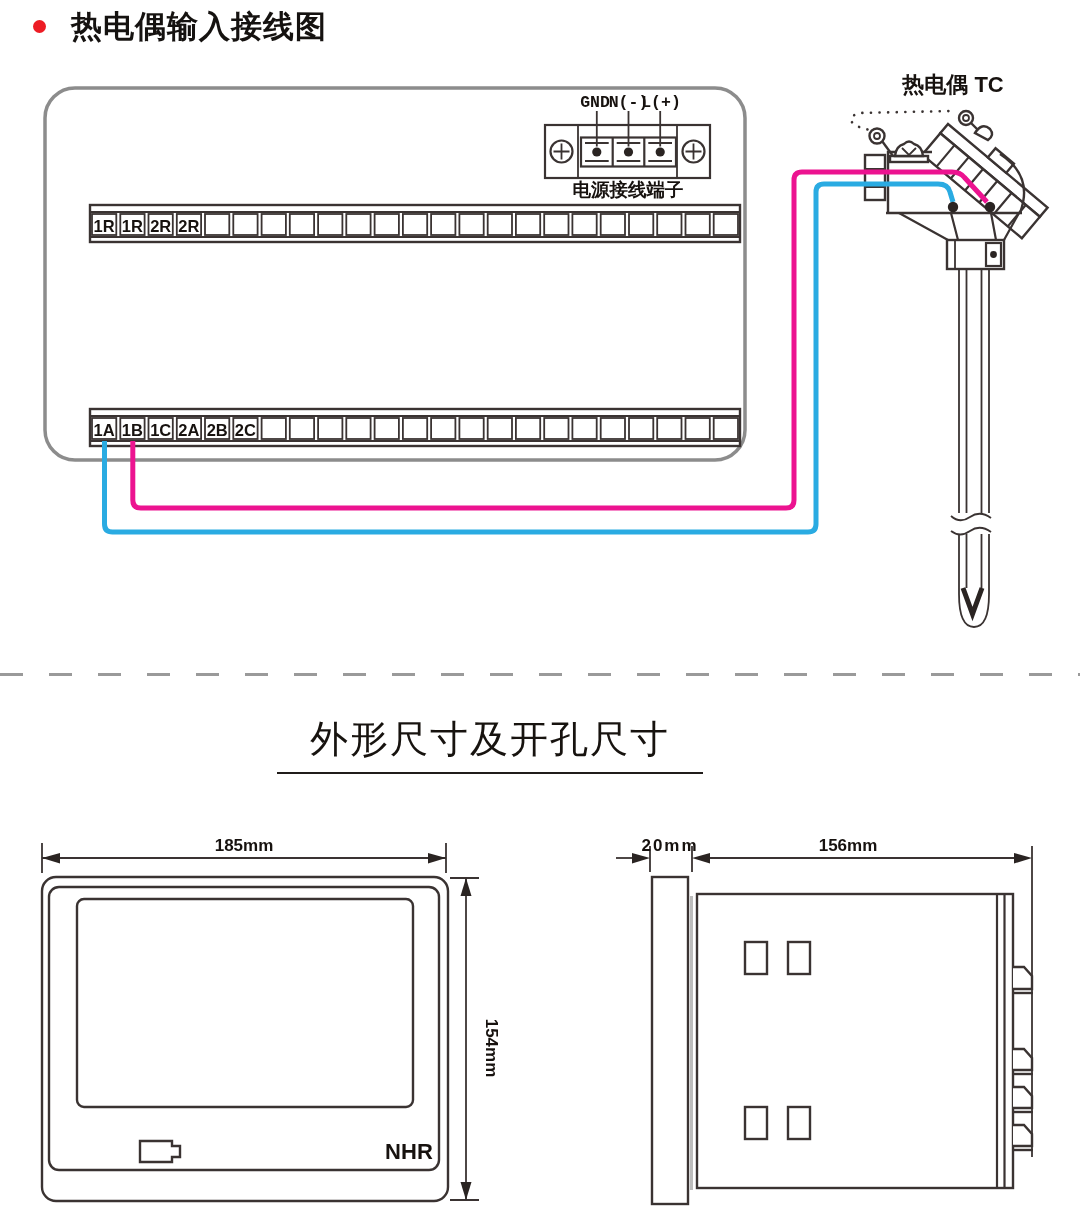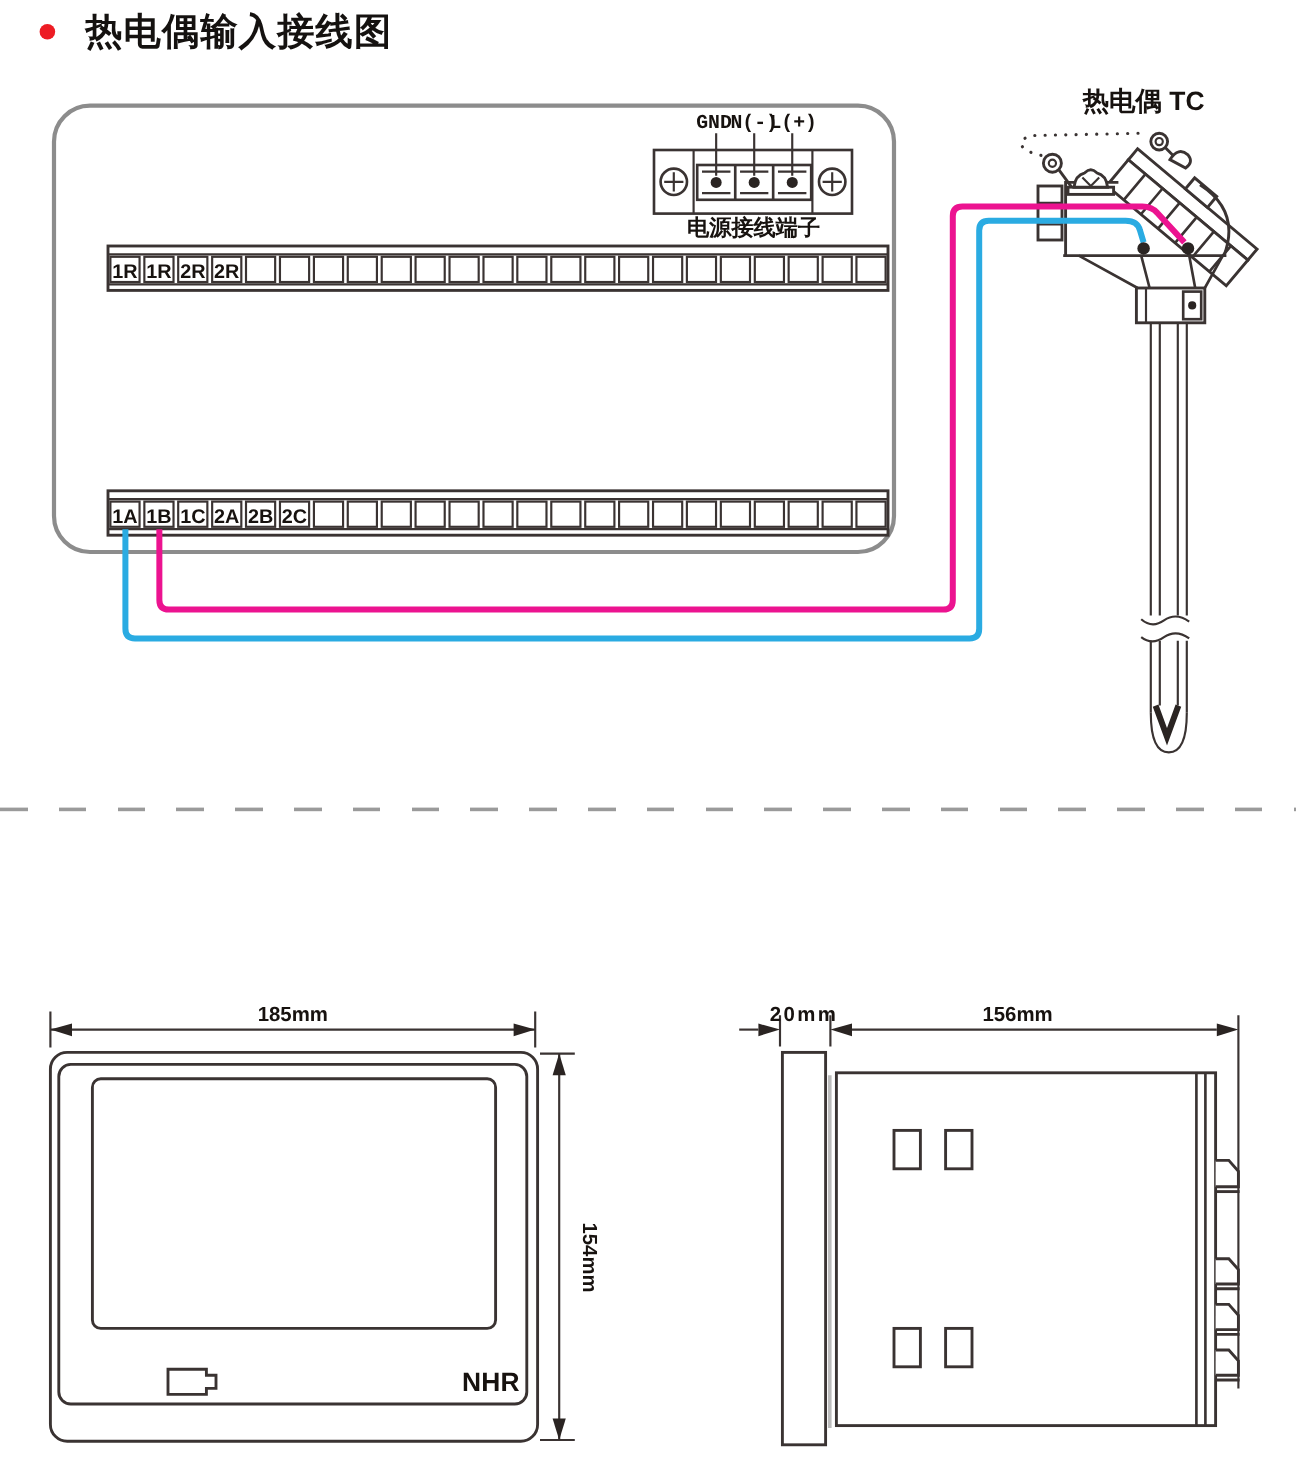--- a/index.html
+++ b/index.html
@@ -201,20 +201,21 @@
     <path class="wire" d="M104.5,441 V524 Q104.5,532 112.5,532 H808 Q816,532 816,524 V192 Q816,184 824,184
              H938 Q948,184 950,192 L953,202" stroke="#2aabe2"></path>
     <path class="wire" d="M132.8,441 V500 Q132.8,508 140.8,508 H786 Q794,508 794,500 V180 Q794,172 802,172
              H952 Q960,172 964.5,177.5 L987,202" stroke="#ec1390"></path>
     <circle cx="953" cy="207" r="5.2" class="dark"></circle>
     <circle cx="990" cy="207" r="5.2" class="dark"></circle>
   </svg>
 
   <div class="divider"></div>
 
+  <div class="dims-title">外形尺寸及开孔尺寸</div>
 
   <svg id="dims-svg" width="1080" height="420" viewBox="0 0 1080 420">
 
     <g>
       <path class="ln ln-thin" d="M42,34 V64 M446,34 V64"></path>
       <path class="ln ln-thin" d="M42,49 H446"></path>
       <polygon class="dark" points="42,49 60,44 60,54.5"></polygon>
       <polygon class="dark" points="446,49 428,44 428,54.5"></polygon>
       <text x="244" y="42" text-anchor="middle" class="txt dim-txt">185mm</text>
 

